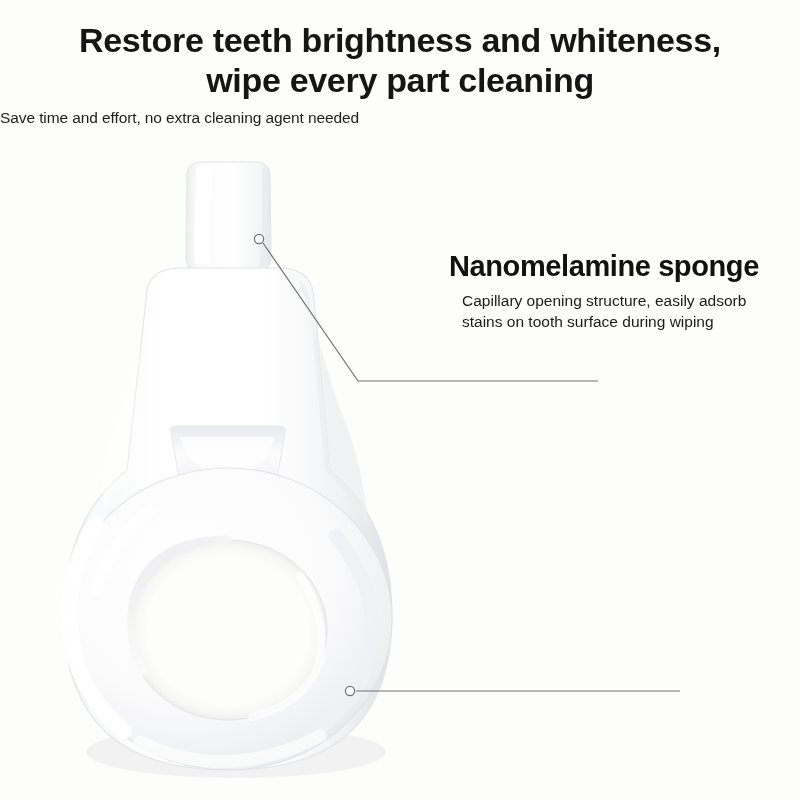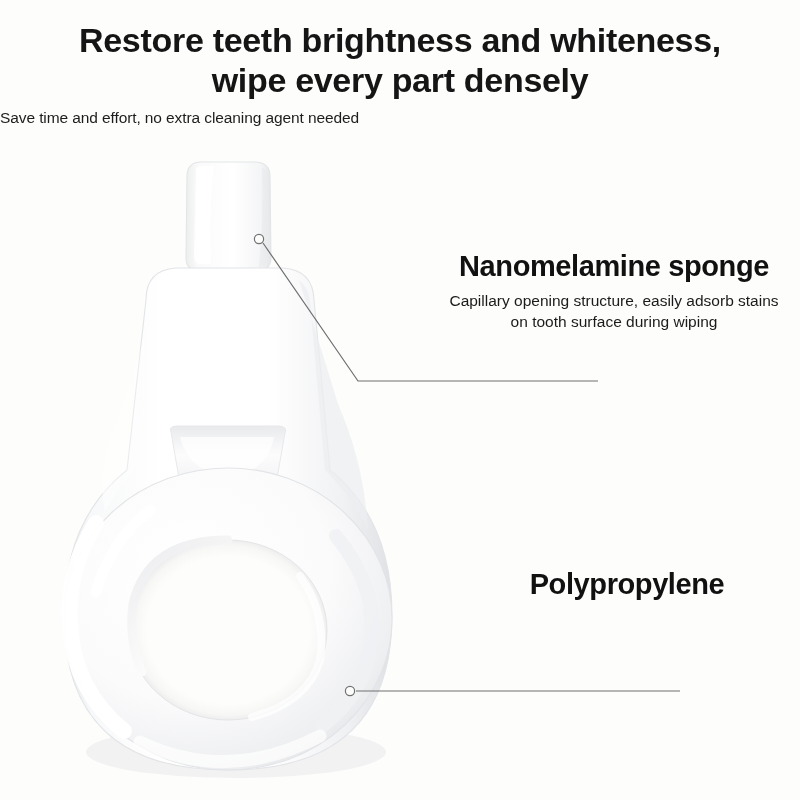--- a/index.html
+++ b/index.html
@@ -48,29 +48,29 @@
     text-align: left;
     color: #1d1d1d;
     font-size: 15.5px;
     line-height: 20px;
     letter-spacing: -0.1px;
   }
 
   
   .callout {
     position: absolute;
-    text-align: center;
   }
   .callout .title {
     color: #111111;
     font-weight: bold;
     letter-spacing: -0.4px;
   }
   .callout .desc {
     color: #1b1b1b;
+    margin-left: 13px;
   }
   #callout-sponge {
     left: 449px;
     top: 250px;
     width: 330px;
   }
   #callout-sponge .title {
     font-size: 29px;
     line-height: 33px;
   }
@@ -113,21 +113,21 @@
     height: 800px;
   }
 </style>
 </head>
 <body>
 
 <div class="stage">
 
   <div class="headline">
     <span class="l1">Restore teeth brightness and whiteness,</span>
-    <span class="l2">wipe every part densely</span>
+    <span class="l2">wipe every part cleaning</span>
   </div>
 
   <div class="subhead">Save time and effort, no extra cleaning agent needed</div>
 
   <svg class="product" viewBox="0 0 800 800">
     <defs>
       <linearGradient id="spongeGrad" x1="0" y1="0" x2="1" y2="0">
         <stop offset="0" stop-color="#eceded"></stop>
         <stop offset="0.13" stop-color="#fafafa"></stop>
         <stop offset="0.55" stop-color="#ffffff"></stop>
@@ -224,16 +224,15 @@
       <circle cx="350" cy="691" r="4.6" fill="#fdfdfb" stroke="#6f7072" stroke-width="1.2"></circle>
     </g>
   </svg>
 
   <div class="callout" id="callout-sponge">
     <div class="title">Nanomelamine sponge</div>
     <div class="desc">Capillary opening structure, easily adsorb stains on tooth surface during wiping</div>
   </div>
 
   <div class="callout" id="callout-polypropylene">
-    <div class="title">Polypropylene</div>
   </div>
 
 </div>
 
 </body></html>

